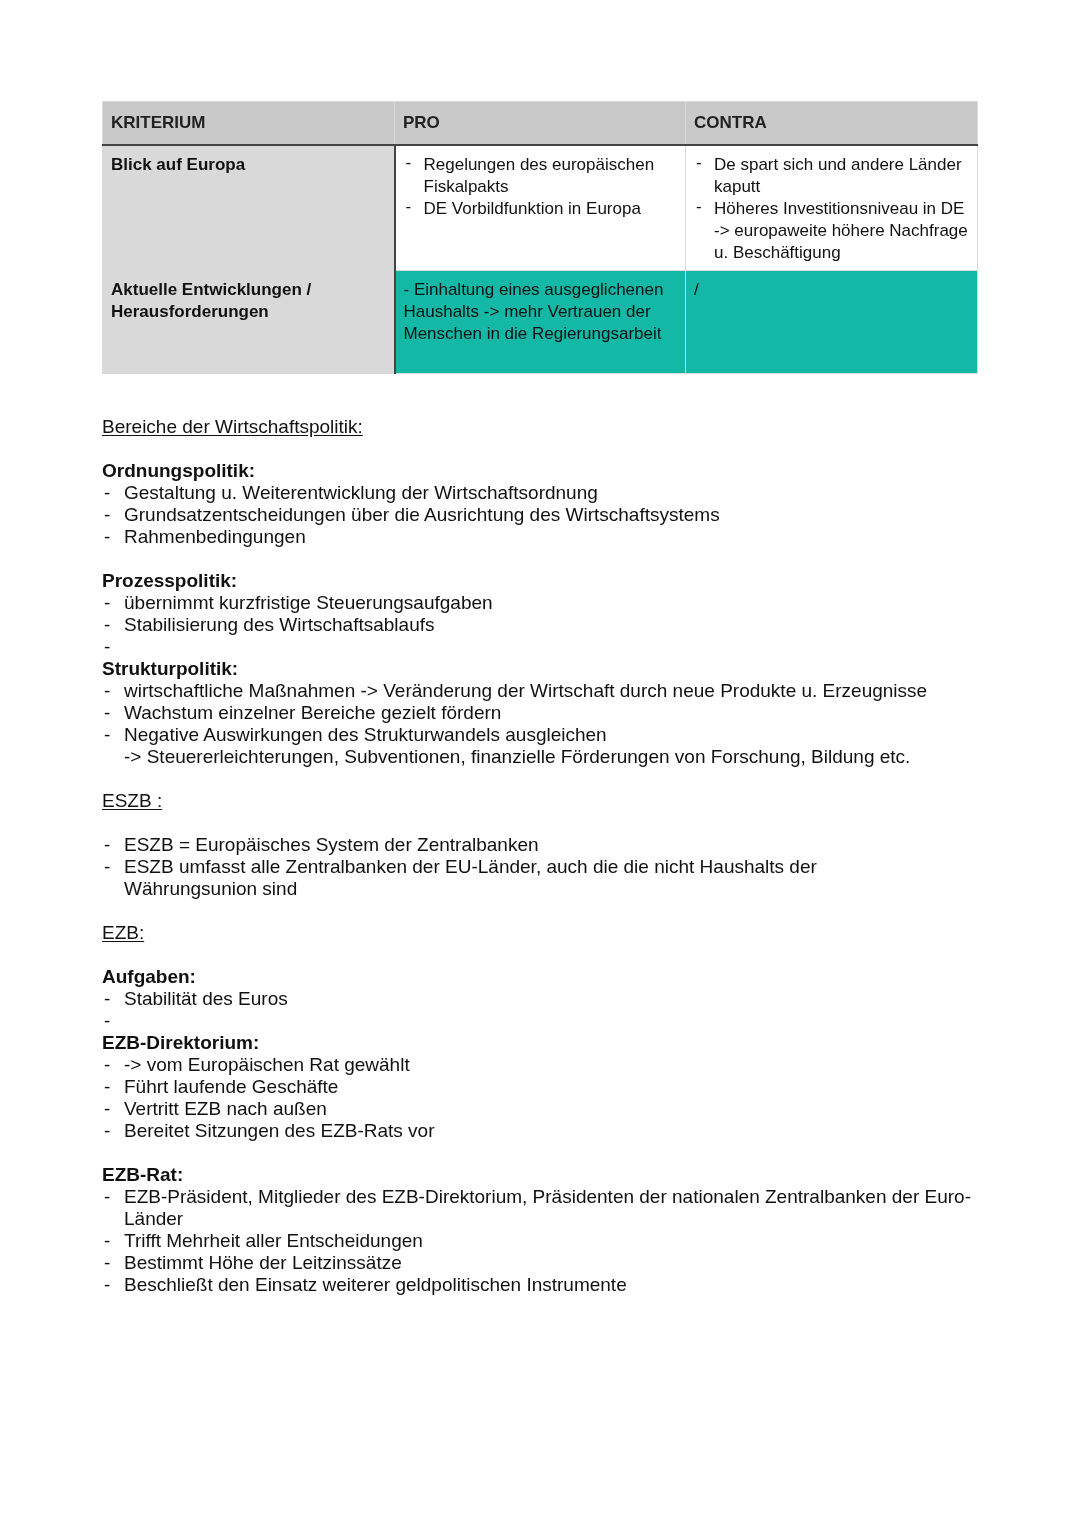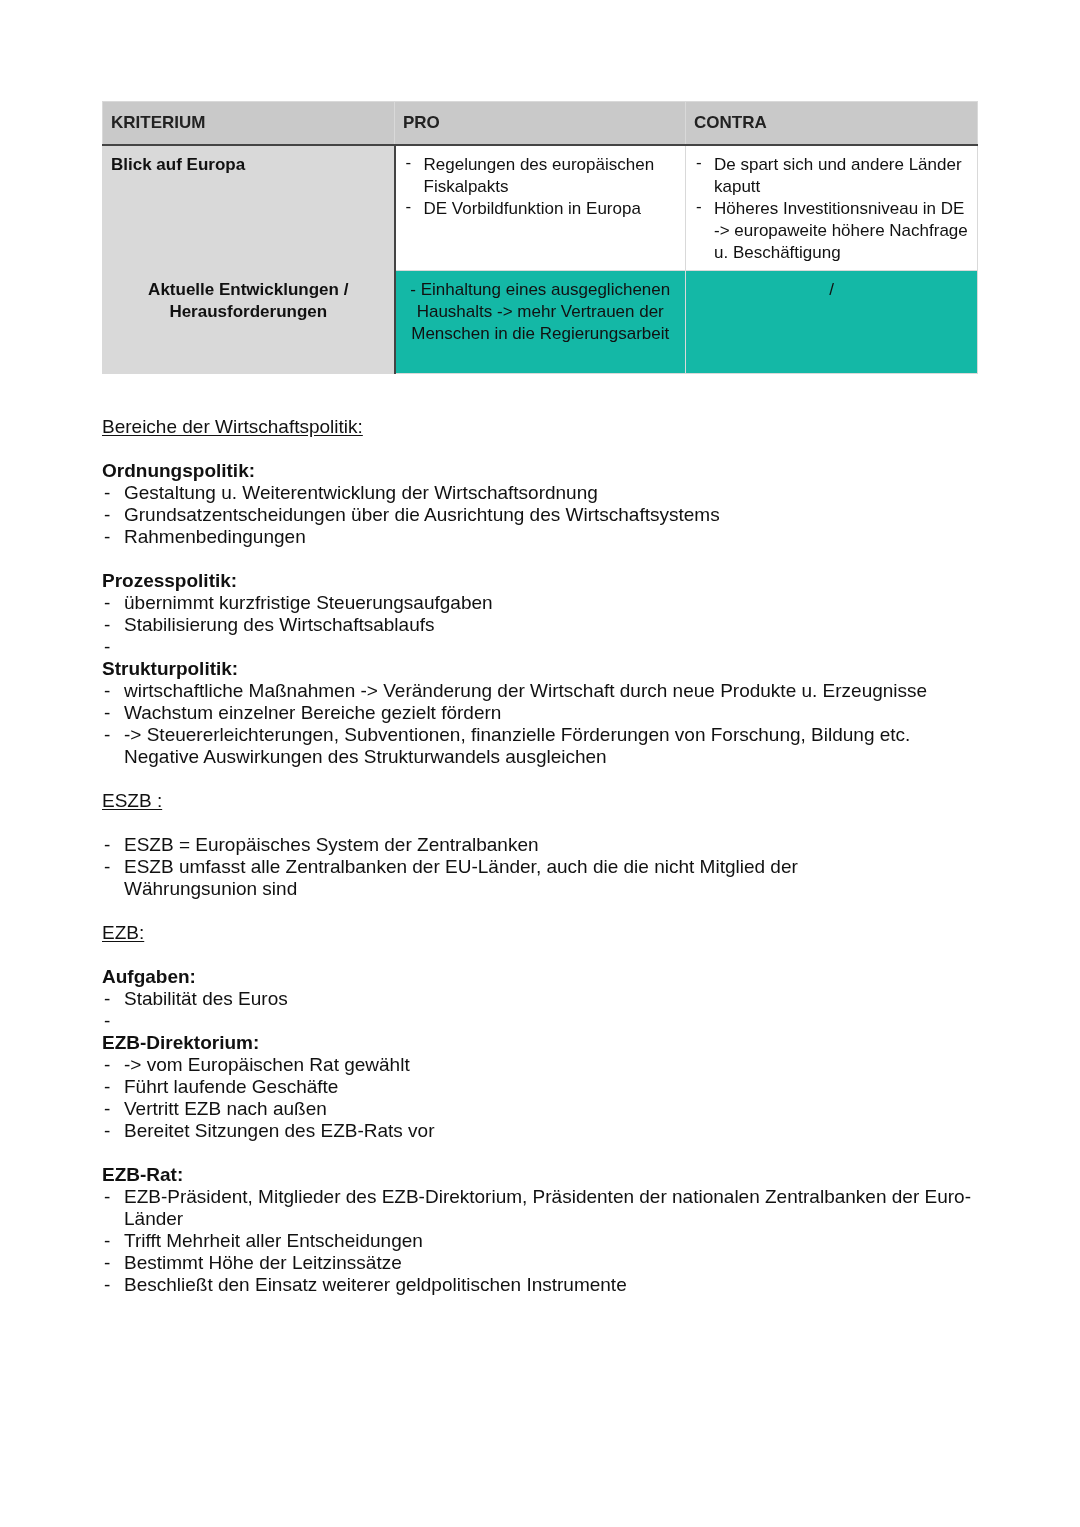--- a/index.html
+++ b/index.html
@@ -45,21 +45,21 @@
       border-bottom: 2px solid #444444;
       color: #222222;
     }
     .pc-table td.crit {
       background: #d9d9d9;
       font-weight: bold;
       border-right: 2px solid #444444;
     }
     .pc-table tr.row1 td { height: 123px; padding-top: 8px; }
     .pc-table tr.row1 td.val { background: #ffffff; }
-    .pc-table tr.row2 td { height: 103px; padding-top: 8px; text-align: center; }
+    .pc-table tr.row2 td { height: 103px; padding-top: 8px; }
     .pc-table tr.row2 td.val { background: #14b8a6; }
 
     .cell-list { list-style: none; }
     .cell-list li {
       position: relative;
       padding-left: 20px;
     }
     .cell-list li .dash {
       position: absolute;
       left: 2px;
@@ -164,33 +164,33 @@
   </section>
   <div class="gap"></div>
 
   <section>
     <span class="b-heading">Strukturpolitik:</span>
     <ul class="body-list">
       <li><span class="dash">-</span><span>wirtschaftliche Maßnahmen -&gt; Veränderung der Wirtschaft durch neue Produkte u. Erzeugnisse</span></li>
       <li><span class="dash">-</span><span>Wachstum einzelner Bereiche gezielt fördern</span></li>
       <li>
           <span class="dash">-</span>
+          <span class="sub-line">Negative Auswirkungen des Strukturwandels ausgleichen</span>
           <span class="sub-line">-&gt; Steuererleichterungen, Subventionen, finanzielle Förderungen von Forschung, Bildung etc.</span>
-          <span class="sub-line">Negative Auswirkungen des Strukturwandels ausgleichen</span>
         </li>
     </ul>
   </section>
   <div class="gap"></div>
 
   <section>
     <span class="u-heading">ESZB :</span>
     <div class="gap"></div>
     <ul class="body-list">
       <li><span class="dash">-</span><span>ESZB = Europäisches System der Zentralbanken</span></li>
-      <li style="padding-right:130px;"><span class="dash">-</span><span>ESZB umfasst alle Zentralbanken der EU-Länder, auch die die nicht Mitglied der Währungsunion sind</span></li>
+      <li style="padding-right:130px;"><span class="dash">-</span><span>ESZB umfasst alle Zentralbanken der EU-Länder, auch die die nicht Haushalts der Währungsunion sind</span></li>
     </ul>
   </section>
   <div class="gap"></div>
 
   <span class="u-heading">EZB:</span>
   <div class="gap"></div>
 
   <section>
     <span class="b-heading">Aufgaben:</span>
     <ul class="body-list">

